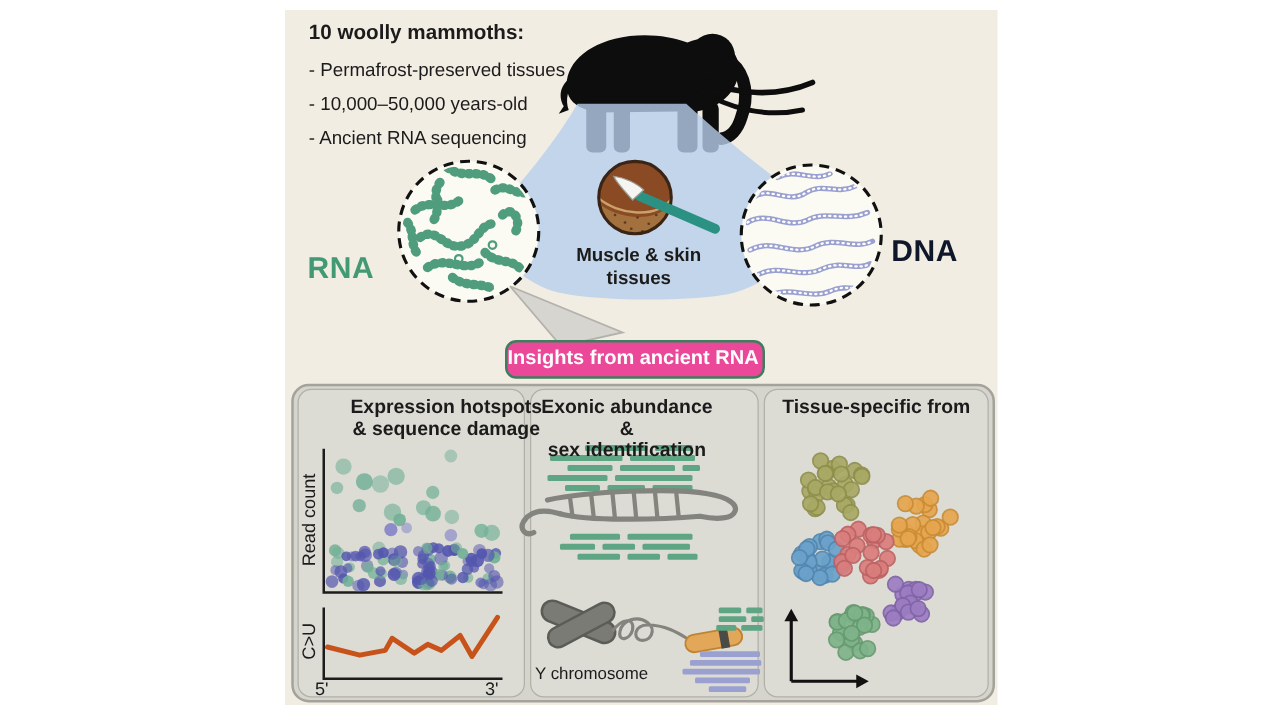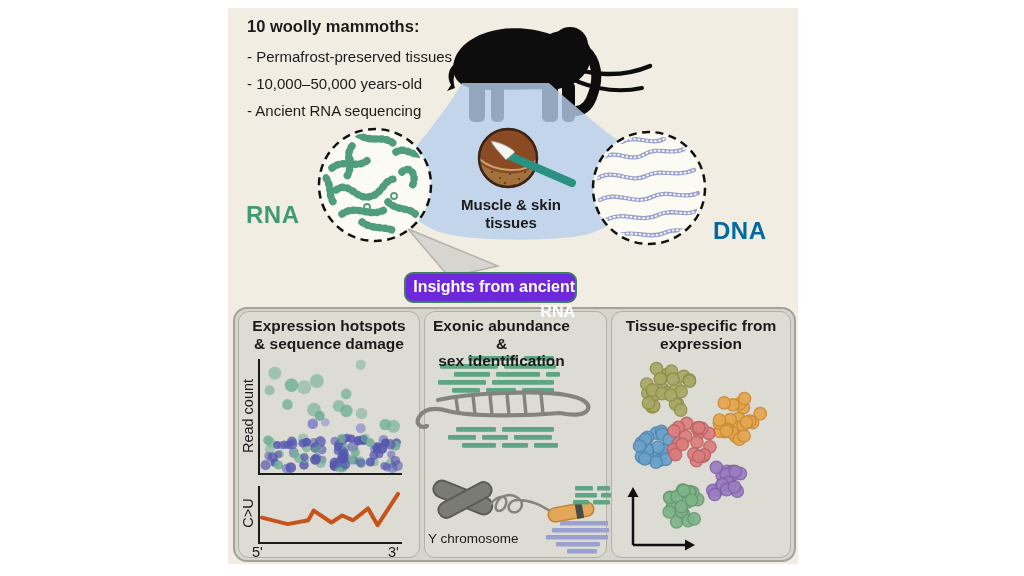--- a/index.html
+++ b/index.html
@@ -7,36 +7,36 @@
          font-family:"Liberation Sans", sans-serif;color:#1b1b1b;}
   .abs{position:absolute;}
   #canvas-bg{left:228px;top:8px;width:570px;height:556px;background:#f2ede3;z-index:0;}
   
   #header-block{left:247px;top:17px;z-index:3;}
   #header-title{font-size:16.5px;font-weight:bold;margin-bottom:7px;}
   .bullet{font-size:15px;line-height:27px;white-space:nowrap;}
   
   .mol-label{z-index:3;font-weight:bold;font-size:24px;letter-spacing:.5px;margin-top:30px;}
   #rna-label{left:246px;top:171px;color:#429a74;}
-  #dna-label{left:713px;top:187px;color:#0369a1;}
+  #dna-label{left:713px;top:158px;color:#0f172a;}
   #sampling-label{left:448px;top:196px;width:126px;text-align:center;font-size:15px;line-height:18px;z-index:3;font-weight:bold;}
   
-  #banner{left:404px;top:272px;width:173px;height:31px;z-index:3;background:#6d28d9;border:2.5px solid #3e7e5e;
+  #banner{left:404px;top:272px;width:208px;height:31px;z-index:3;background:#ec4899;border:2.5px solid #3e7e5e;
           border-radius:9px;box-sizing:border-box;color:#ffffff;font-weight:bold;font-size:16px;
-          text-align:right;line-height:25px;}
+          text-align:left;line-height:25px;}
   
   #panel-container{left:233px;top:307px;width:563px;height:255px;background:#d5d4cd;border:2px solid #a3a29b;
                    border-radius:14px;box-sizing:border-box;z-index:1;}
   .panel{top:311px;height:247px;background:#dcdbd4;border:1.5px solid #b1b0a9;border-radius:11px;
          box-sizing:border-box;z-index:1;}
   #panel-hotspots{left:238px;width:182px;}
   #panel-exonic{left:424px;width:183px;}
   #panel-tissue{left:611px;width:180px;}
   .panel-title{z-index:3;text-align:center;font-weight:bold;font-size:15.5px;line-height:17.5px;}
-  #title-1{left:240px;top:317px;width:178px;}
+  #title-1{left:240px;top:317px;width:178px;padding-left:28px;}
   #title-2{left:426px;top:317px;width:151px;}
   #title-3{left:613px;top:317px;width:176px;}
   .vlabel{z-index:3;text-align:center;font-size:14.5px;transform:rotate(-90deg);}
   #read-count-label{left:198px;top:408px;width:100px;}
   #cu-label{left:223px;top:505px;width:50px;}
   .axis-end{z-index:3;font-size:14.5px;}
   #five-prime{left:252px;top:544px;}
   #three-prime{left:388px;top:544px;}
   #ychrom-label{left:428px;top:531px;font-size:13.5px;z-index:3;}
   #fig-svg{left:0;top:0;z-index:2;pointer-events:none;}
@@ -71,21 +71,20 @@
   <div id="title-1" class="abs panel-title">
     <div>Expression hotspots</div>
     <div>&amp; sequence damage</div>
   </div>
   <div id="title-2" class="abs panel-title">
     <div>Exonic abundance &amp;</div>
     <div>sex identification</div>
   </div>
   <div id="title-3" class="abs panel-title">
     <div>Tissue-specific from</div>
-    <div>expression</div>
   </div>
 
   <div id="read-count-label" class="abs vlabel">Read count</div>
   <div id="cu-label" class="abs vlabel">C&gt;U</div>
   <div id="five-prime" class="abs axis-end">5'</div>
   <div id="three-prime" class="abs axis-end">3'</div>
   <div id="ychrom-label" class="abs">Y chromosome</div>
 
   <svg id="fig-svg" class="abs" width="1024" height="576" viewBox="0 0 1024 576">
     <defs>

